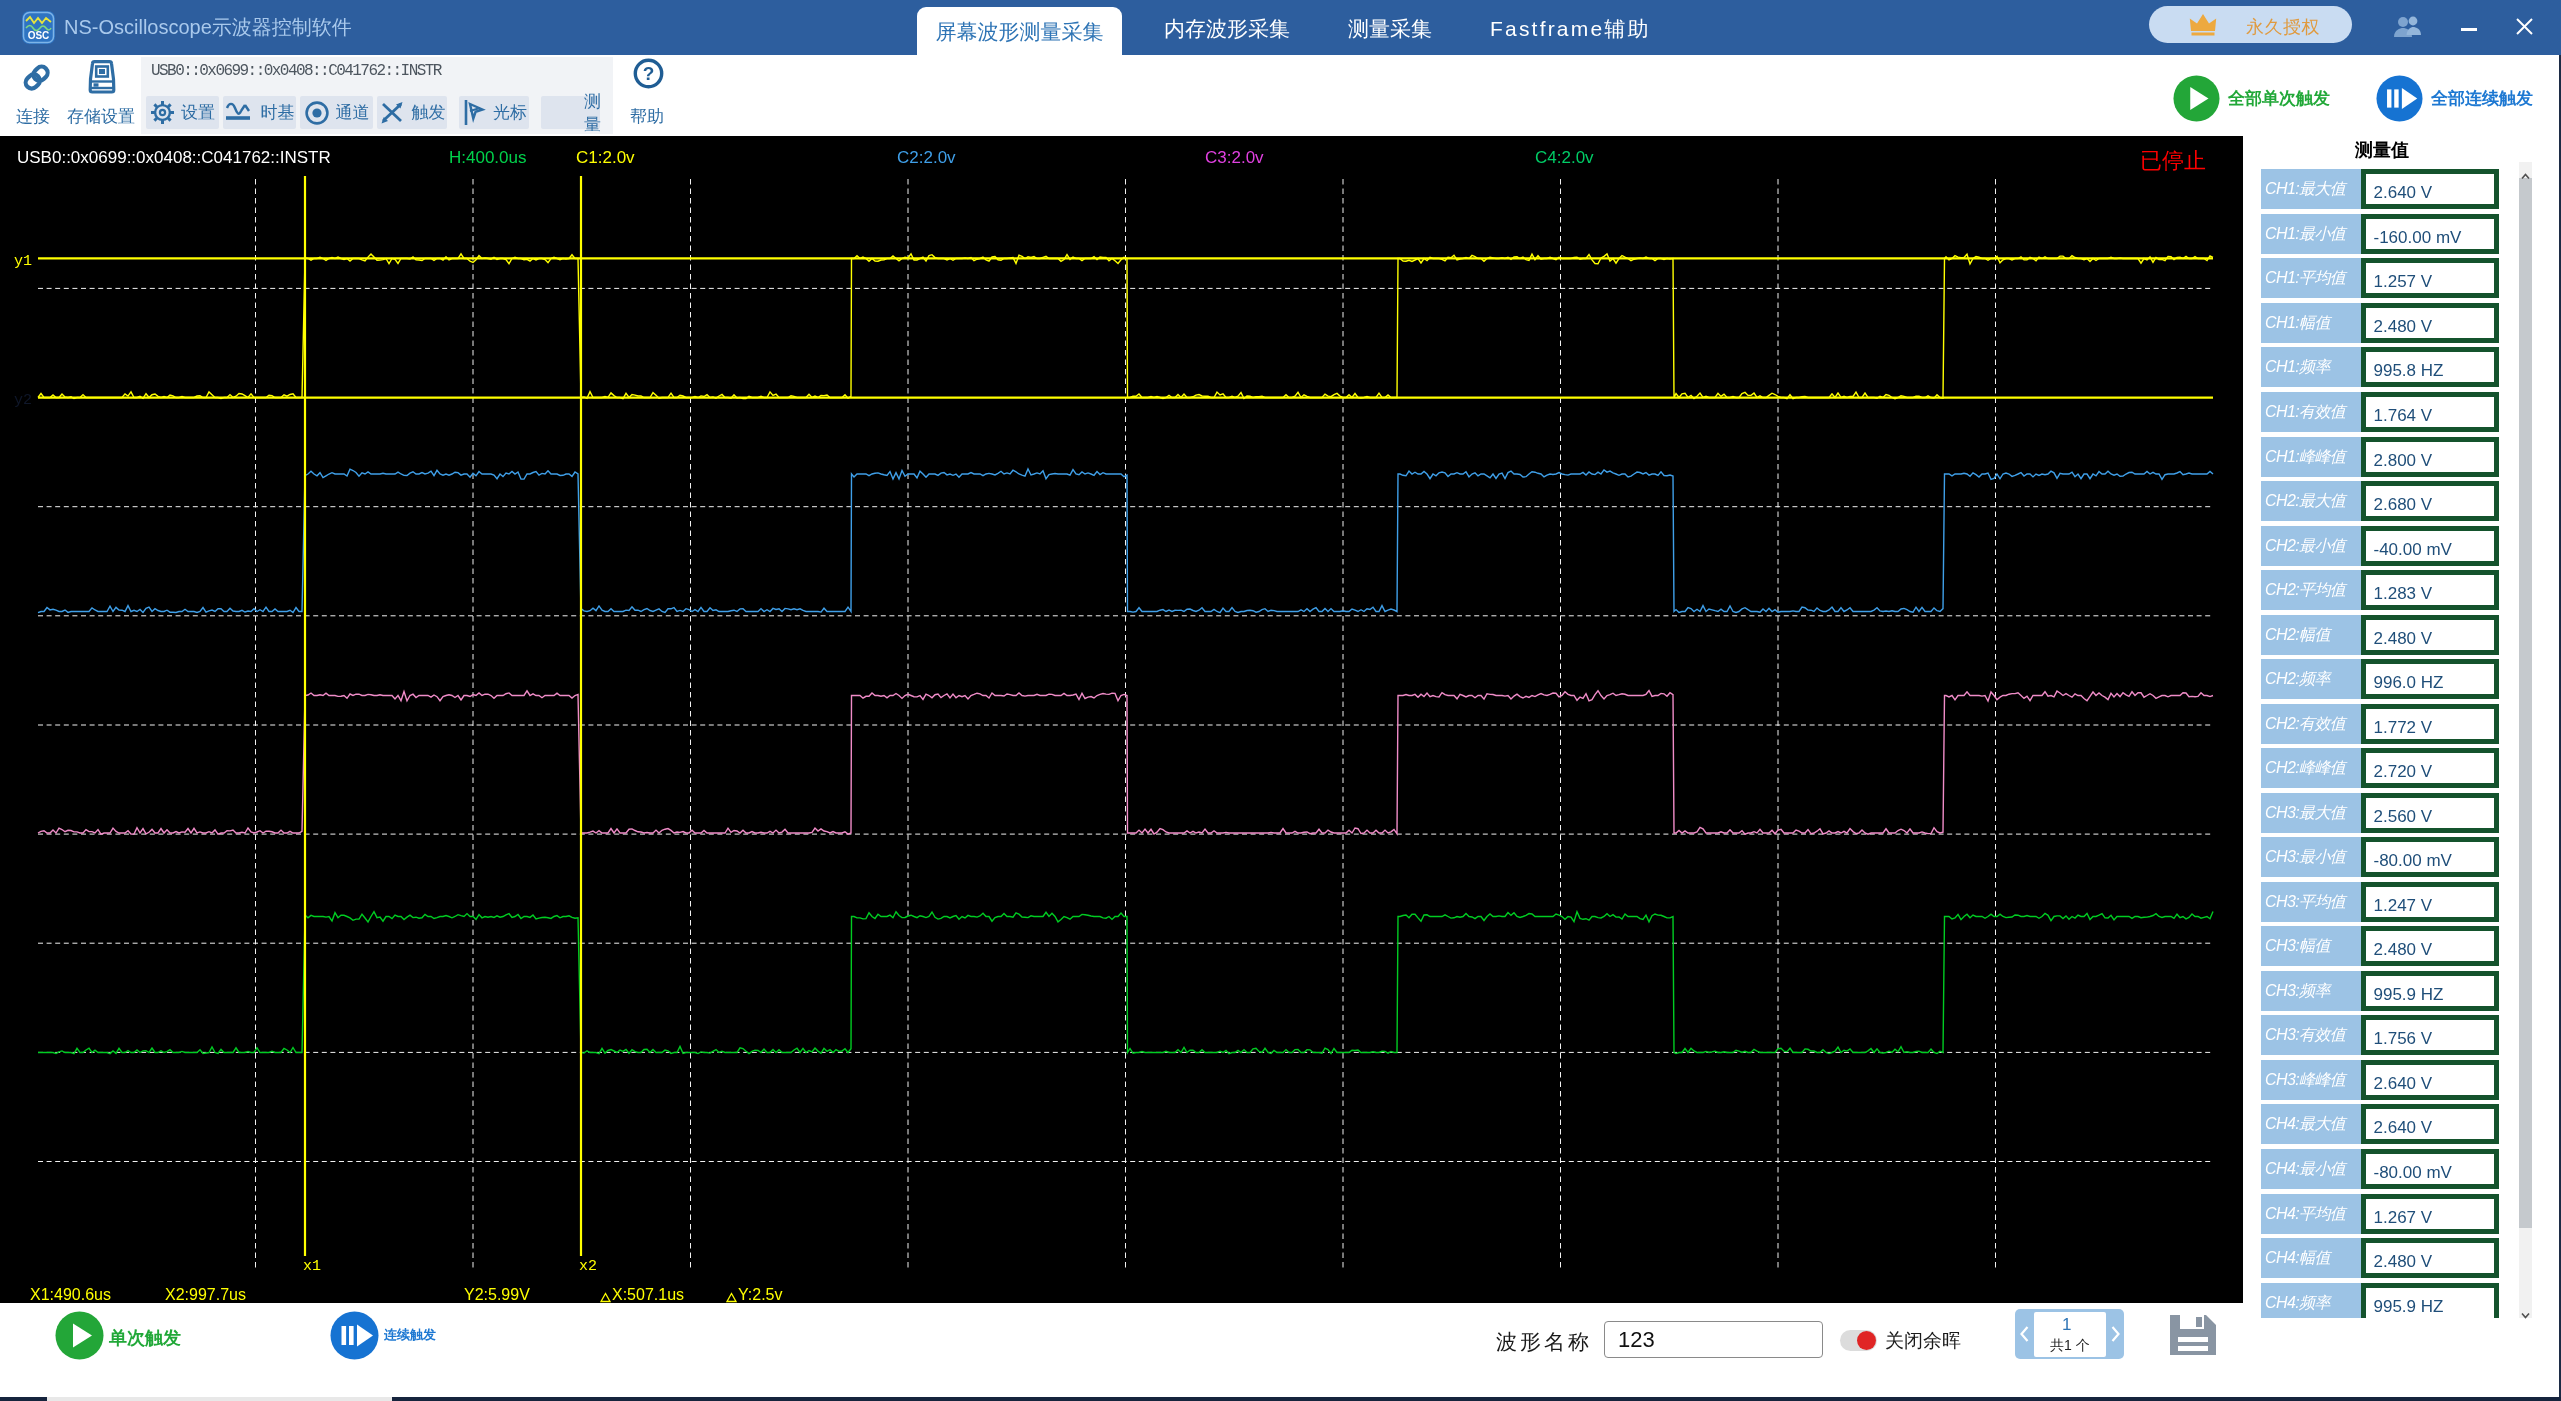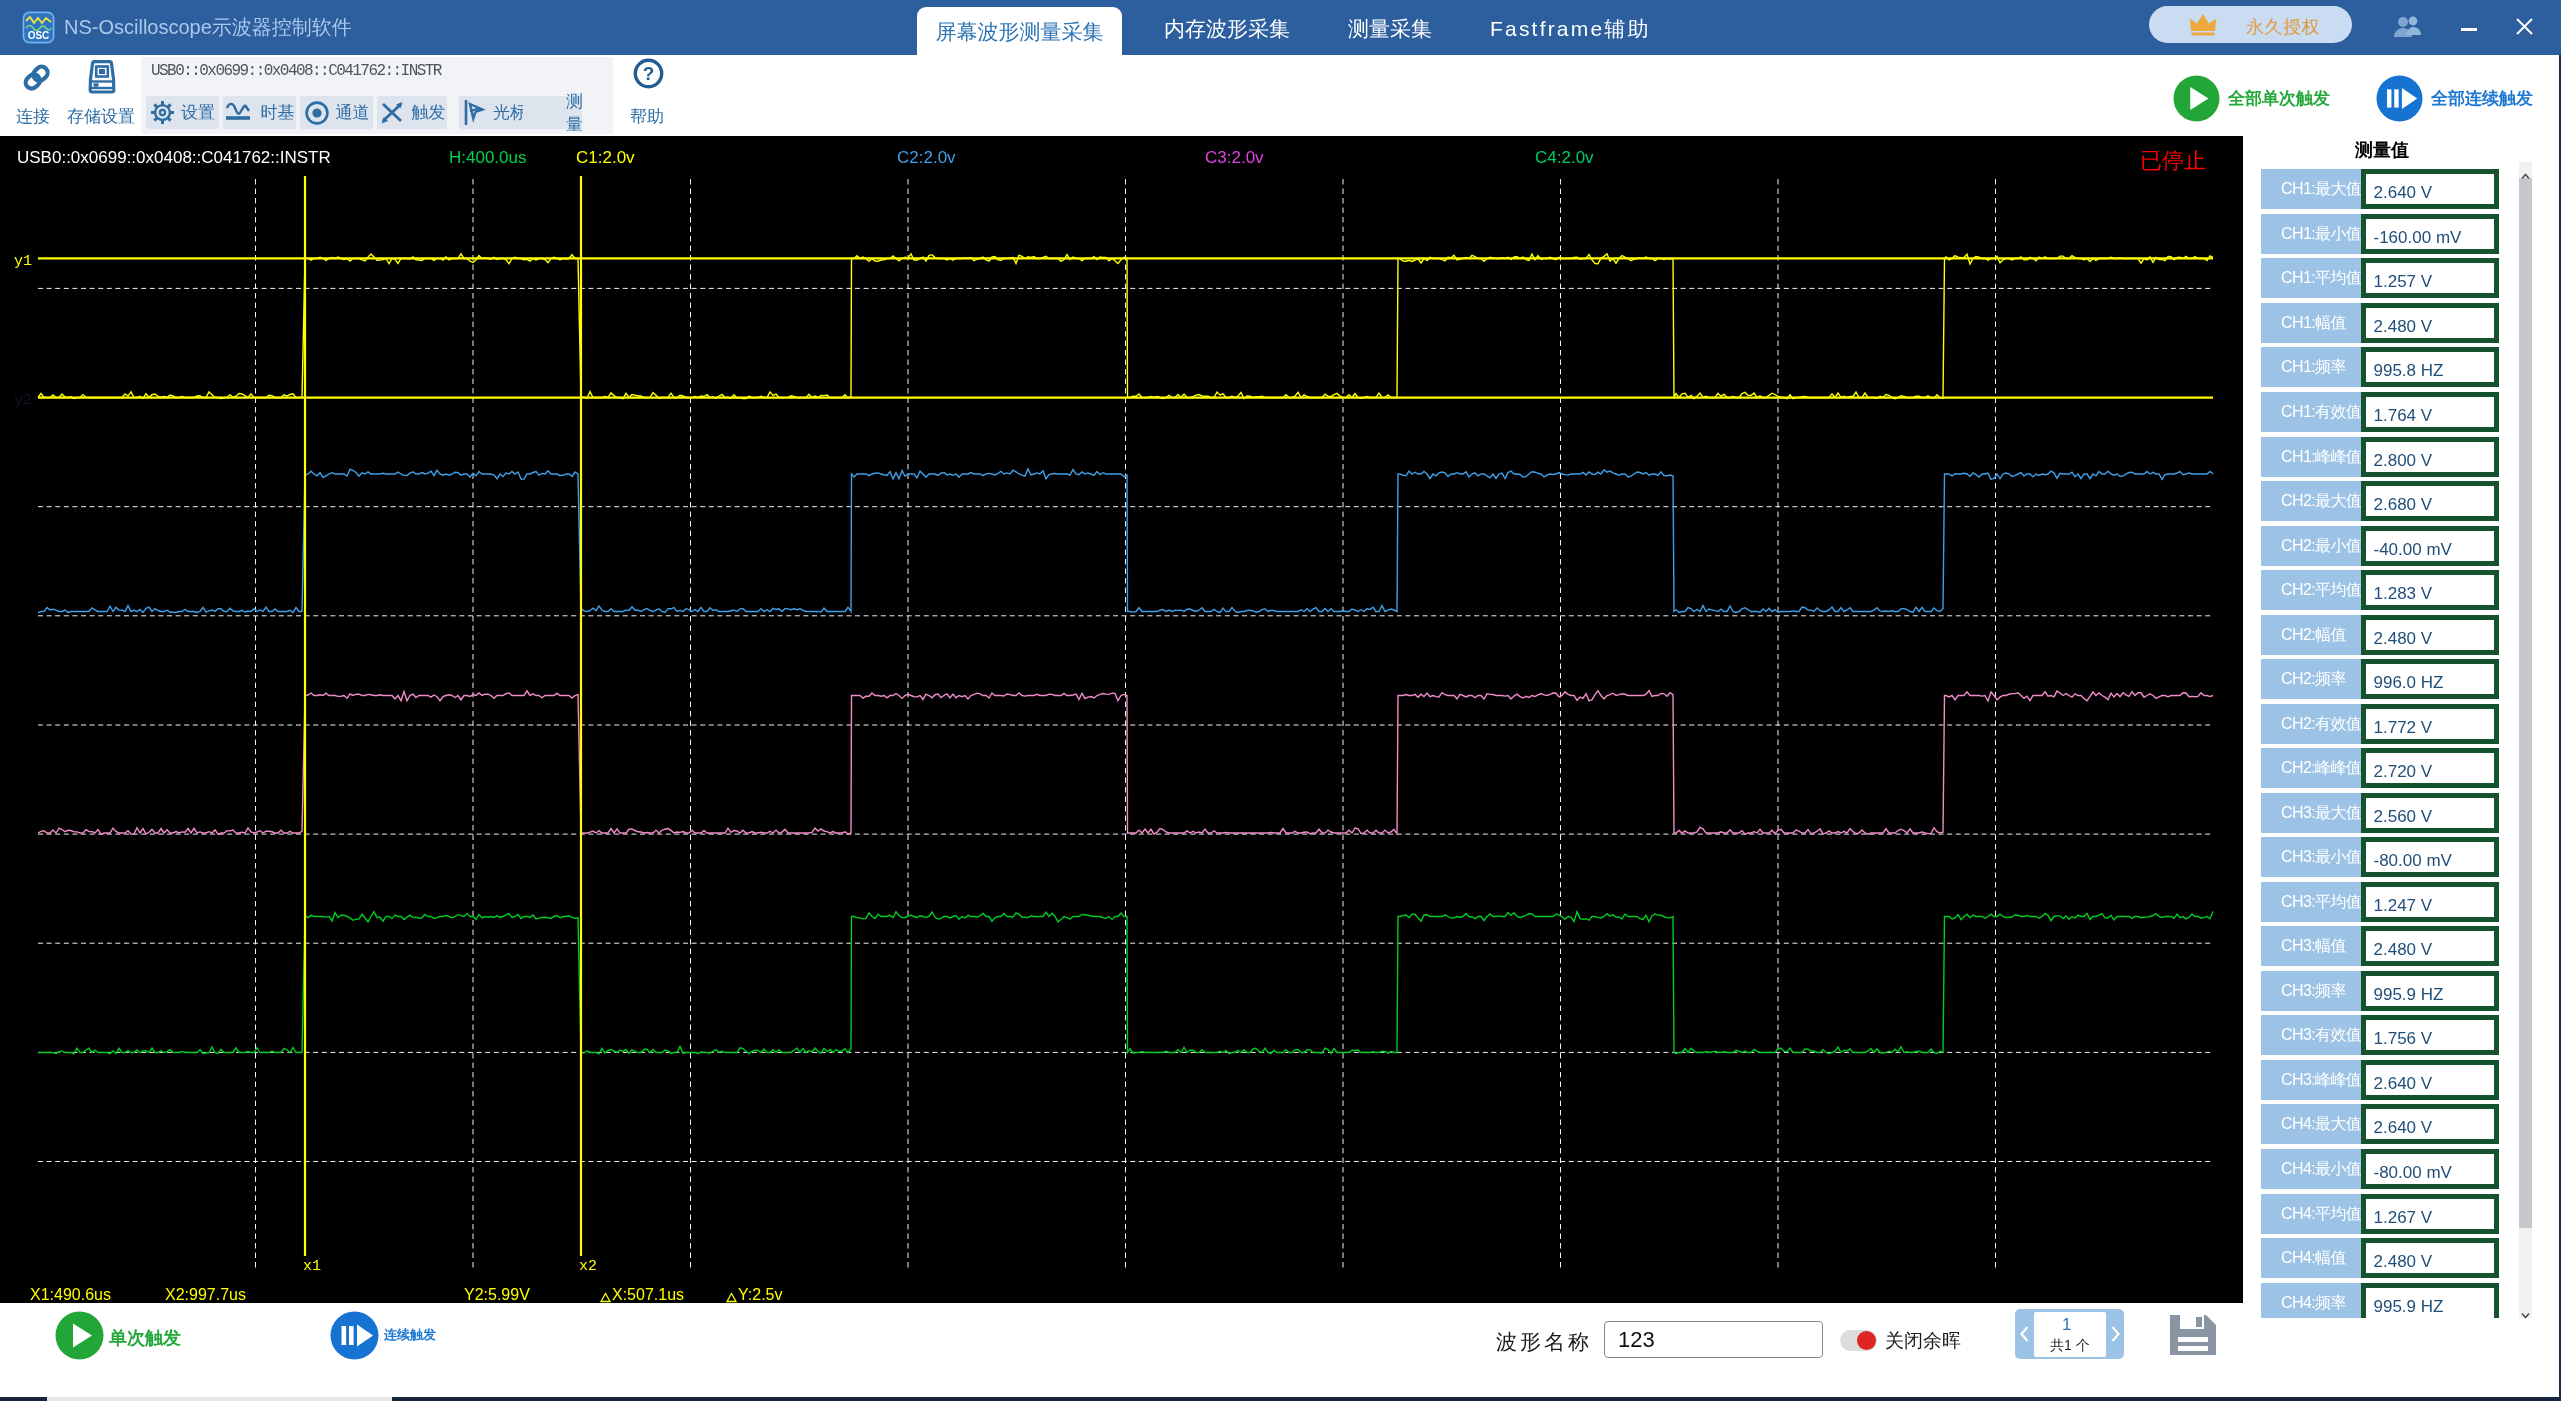--- a/index.html
+++ b/index.html
@@ -7,21 +7,21 @@
 .abs { position:absolute; }
 #titlebar { position:absolute; left:0; top:0; width:2561px; height:55px; background:#2d5e9e; }
 .tab { position:absolute; top:0; height:55px; line-height:57px; color:#fff; font-size:21px; white-space:nowrap; }
 #activetab { position:absolute; left:917px; top:7px; width:205px; height:48px; background:#ffffff; border-radius:9px 9px 0 0; color:#2e74b5; font-size:21px; text-align:center; line-height:50px; }
 #toolbar { position:absolute; left:0; top:55px; width:2561px; height:81px; background:#ffffff; }
 #chartwrap { position:absolute; left:0; top:136px; width:2243px; height:1167px; background:#000; }
 .ct { position:absolute; font-size:17px; white-space:pre; }
 .mono { font-family:"Liberation Mono", monospace; }
 #panel { position:absolute; left:2243px; top:136px; width:318px; height:1265px; background:#fff; }
 .mrow { position:absolute; left:18px; width:238px; height:40px; }
-.mlab { position:absolute; left:0; top:0; width:99.5px; height:40px; background:#9cc3e5; color:#fff; font-size:16px; letter-spacing:-0.6px; line-height:40px; padding-left:20px; white-space:nowrap; overflow:hidden; }
+.mlab { position:absolute; left:0; top:0; width:99.5px; height:40px; background:#9cc3e5; color:#fff; font-size:16px; letter-spacing:-0.6px; line-height:40px; padding-left:4px; white-space:nowrap; overflow:hidden;font-style:italic; }
 .mval { position:absolute; left:99.5px; top:0; width:138.5px; height:40px; background:#fff; border:5px solid #14532d; color:#1f4e79; font-size:17px; line-height:38px; padding-left:8px; white-space:nowrap; }
 #mlist { position:absolute; left:2243px; top:160px; width:280px; height:1158px; overflow:hidden; }
 #bottombar { position:absolute; left:0; top:1303px; width:2243px; height:94px; background:#fff; }
 .chipbtn { position:absolute; top:96px; height:33px; background:#dee4ee; border-radius:2px; color:#2e6da4; font-size:17px; display:flex; align-items:center; justify-content:center; gap:6px; }
 .tbtxt { position:absolute; color:#2e6da4; font-size:17px; }
 </style></head>
 <body>
 <div id="root">
 
 <div id="titlebar"></div>
@@ -127,21 +127,21 @@
       <span>触发</span>
     </div>
 <div class="chipbtn" style="left:459px;width:70px;">
       <svg width="26" height="27" viewBox="0 0 26 27">
         <line x1="5" y1="1" x2="5" y2="26" stroke="#2e6da4" stroke-width="2.6"></line>
         <path d="M9 5 L21.5 10.5 L14.6 12.8 L12.3 19.5 Z" fill="none" stroke="#2e6da4" stroke-width="2.4"></path>
         <line x1="9" y1="12" x2="19" y2="9" stroke="#2e6da4" stroke-width="2"></line>
       </svg>
       <span>光标</span>
     </div>
-<div class="chipbtn" style="left:523px;width:59px;gap:44px;">
+<div class="chipbtn" style="left:541px;width:59px;gap:44px;">
       <svg width="27" height="26" viewBox="0 0 27 26">
         <g transform="rotate(-38 13 13)">
           <rect x="3" y="8.5" width="21" height="9.5" rx="2" fill="none" stroke="#2e6da4" stroke-width="2.6"></rect>
           <line x1="8.5" y1="9" x2="8.5" y2="13" stroke="#2e6da4" stroke-width="2"></line>
           <line x1="13.5" y1="9" x2="13.5" y2="14.5" stroke="#2e6da4" stroke-width="2"></line>
           <line x1="18.5" y1="9" x2="18.5" y2="13" stroke="#2e6da4" stroke-width="2"></line>
         </g>
       </svg>
       <span>测量</span>
     </div>

